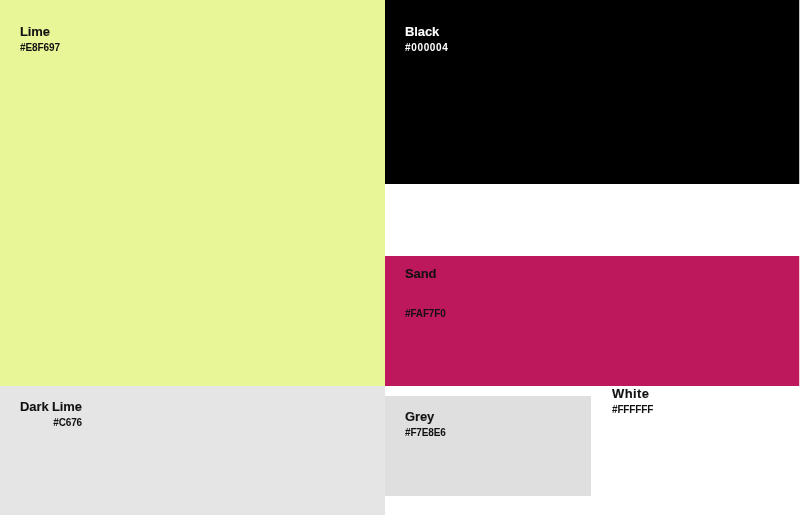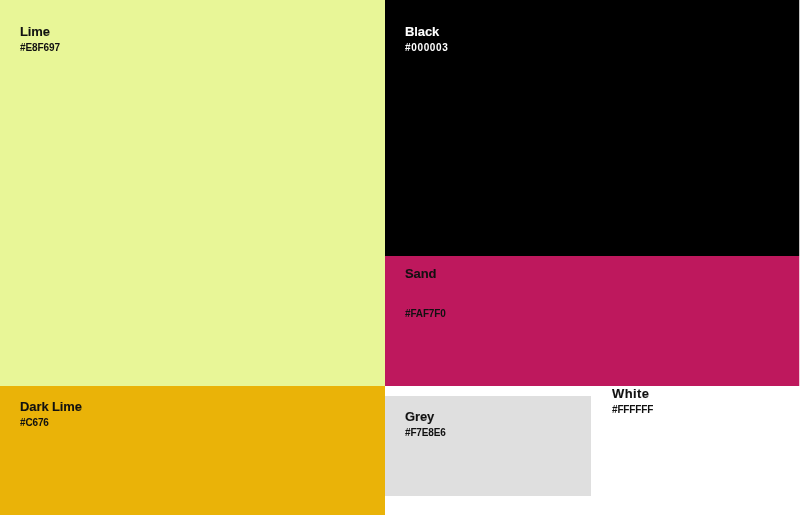--- a/index.html
+++ b/index.html
@@ -6,21 +6,21 @@
   html, body { margin:0; padding:0; background:#ffffff; }
   body { width:800px; height:515px; overflow:hidden;
          font-family:"Liberation Sans", sans-serif; }
 
   .palette { position:relative; width:800px; height:515px; background:#ffffff; }
 
   .swatch { position:absolute; box-sizing:border-box; }
 
   
   .swatch.lime      { left:0px;   top:0px;   width:385px; height:386px; }
-  .swatch.black     { left:385px; top:0px;   width:415px; height:256px; }
+  .swatch.black     { left:385px; top:0px;   width:415px; height:184px; }
   .swatch.sand      { left:385px; top:256px; width:415px; height:130px; }
   .swatch.dark-lime { left:0px;   top:386px; width:385px; height:129px; }
   .swatch.grey      { left:385px; top:396px; width:206px; height:100px; }
   .swatch.white     { left:591px; top:386px; width:209px; height:129px; }
 
   .label  { position:absolute; left:20px; top:27px; transform:translateZ(0); }
   .swatch.sand      .label { top:13px; }
   .swatch.dark-lime .label { top:16px; }
   .swatch.grey      .label { top:16px; }
   .swatch.white     .label { top:3px; left:21px; }
@@ -50,32 +50,32 @@
   <div class="swatch lime" style="background-color: rgb(232, 246, 151); color: rgb(17, 17, 17);">
     <div class="label">
       <div class="name">Lime</div>
       <div class="hex">#E8F697</div>
     </div>
   </div>
 
   <div class="swatch black" style="background-color: rgb(0, 0, 0); color: rgb(255, 255, 255);">
     <div class="label">
       <div class="name">Black</div>
-      <div class="hex">#000003</div>
+      <div class="hex">#000004</div>
     </div>
   </div>
 
   <div class="swatch sand" style="background-color: #be185d; color: rgb(17, 17, 17);">
     <div class="label">
       <div class="name">Sand</div>
       <div class="hex">#FAF7F0</div>
     </div>
   </div>
 
-  <div class="swatch dark-lime" style="background-color: #eab308; color: rgb(17, 17, 17);">
+  <div class="swatch dark-lime" style="background-color: #e5e5e5; color: rgb(17, 17, 17); text-align: right;">
     <div class="label">
       <div class="name">Dark Lime</div>
       <div class="hex">#C676</div>
     </div>
   </div>
 
   <div class="swatch grey" style="background-color: rgb(223, 223, 223); color: rgb(17, 17, 17);">
     <div class="label">
       <div class="name">Grey</div>
       <div class="hex">#F7E8E6</div>

